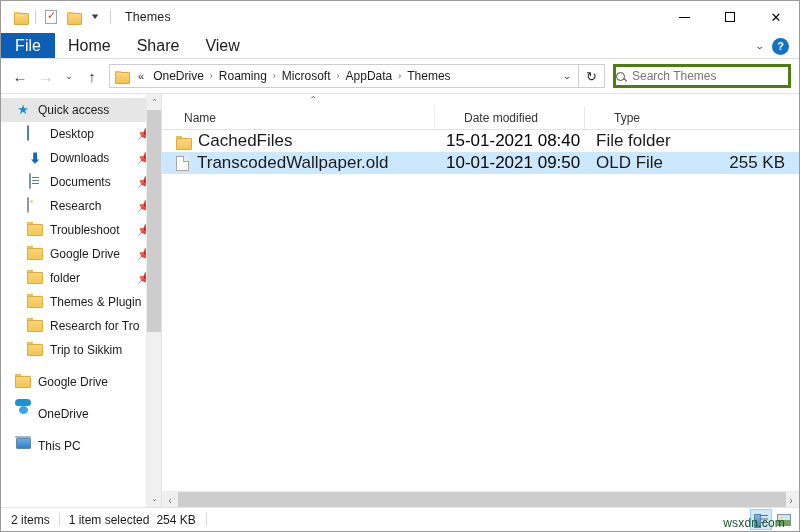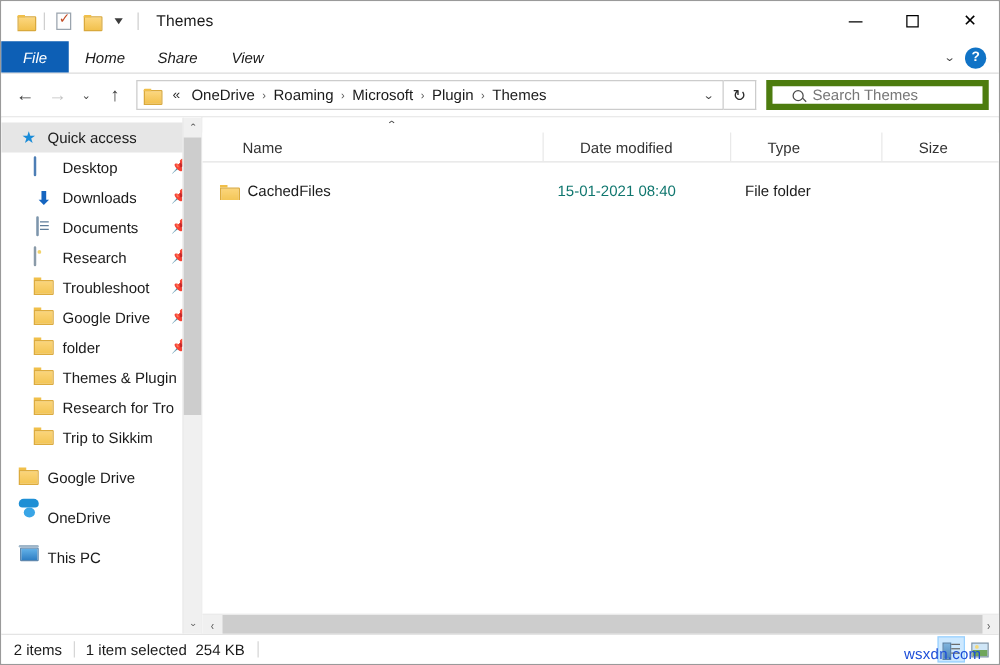--- a/index.html
+++ b/index.html
@@ -78,23 +78,22 @@
   
   #ribbon {
     height: 26px; min-height: 26px;
     display: flex; align-items: stretch;
     border-bottom: 1px solid #dcdcdc;
     background: #ffffff;
     position: relative;
   }
   .tab {
     display: flex; align-items: center; justify-content: center;
-    padding: 0 13px; font-size: 12px; color: #1b1b1b;
+    padding: 0 13px; font-size: 16px; color: #1b1b1b;
     min-width: 54px;
-    font-style: italic;
   }
   .tab.file { background: #0d5fb5; color: #ffffff; min-width: 54px; }
   #ribbon-right {
     position: absolute; right: 6px; top: 0; height: 26px;
     display: flex; align-items: center; gap: 8px;
   }
   .ribbon-caret { font-size: 9px; color: #3c3c3c; transform: scaleX(1.3); }
   .help-btn {
     width: 17px; height: 17px; border-radius: 50%;
     background: #1073c6; color: #fff; font-size: 11px; font-weight: bold;
@@ -133,22 +132,22 @@
     width: 18px; height: 22px; display: flex; align-items: center; justify-content: center;
     font-size: 9px; color: #3c3c3c; transform: scaleX(1.25);
   }
   #refresh {
     width: 26px; height: 24px; border: 1px solid #cccccc; border-left: none;
     display: flex; align-items: center; justify-content: center;
     font-size: 13px; color: #2b2b2b; background: #fff;
   }
   #searchbox {
     width: 178px; height: 24px; margin-left: 8px;
-    border: 5px solid #4d7c0f; background: #fff;
-    display: flex; align-items: center; gap: 7px; padding: 0 16px;
+    border: 3px solid #4d7c0f; background: #fff;
+    display: flex; align-items: center; gap: 7px; padding: 0 0;
   }
   .mag {
     width: 9px; height: 9px; border: 1.3px solid #4a4a4a; border-radius: 50%;
     position: relative; flex: none;
   }
   .mag::after {
     content: ""; position: absolute; width: 4px; height: 1.3px;
     background: #4a4a4a; right: -4px; bottom: 0px;
     transform: rotate(45deg); transform-origin: left center;
   }
@@ -274,35 +273,35 @@
   }
   #colheader {
     height: 24px; min-height: 24px; display: flex;
     border-bottom: 1px solid #e4e4e4; background: #ffffff;
     font-size: 12px; color: #333333;
   }
   .col {
     display: flex; align-items: center; padding-left: 29px;
     border-left: 1px solid #e9e9e9; overflow: hidden; white-space: nowrap;
   }
-  .col:first-child { border-left: none; padding-left: 32px; text-align: right; }
+  .col:first-child { border-left: none; padding-left: 22px; text-align: right; }
   .col.c-name { width: 272px; flex: none; }
   .col.c-date { width: 150px; flex: none; }
   .col.c-type { width: 121px; flex: none; }
   .col.c-size { flex: 1; }
 
   #rows { flex: 1; overflow: hidden; }
   .row {
-    height: 22px; display: flex; align-items: flex-start;
-    font-size: 12px; color: #1a1a1a; margin-top: 16px;
+    height: 22px; display: flex; align-items: center;
+    font-size: 17px; color: #1a1a1a;
   }
   .row.selected { background: #cce8ff; }
   .cell { display: flex; align-items: center; overflow: hidden; white-space: nowrap; }
   .cell.c-name { width: 272px; flex: none; padding-left: 14px; gap: 8px; }
-  .cell.c-date { width: 150px; flex: none; padding-left: 12px; color: #0f766e; }
+  .cell.c-date { width: 150px; flex: none; padding-left: 12px; color: #000000; }
   .cell.c-type { width: 121px; flex: none; padding-left: 12px; }
   .cell.c-size { flex: 1; justify-content: flex-end; padding-right: 14px; }
   .file-ico {
     width: 13px; height: 15px; flex: none; position: relative;
     background: #ffffff; border: 1px solid #a6a6a6;
   }
   .file-ico::after {
     content: ""; position: absolute; right: -1px; top: -1px;
     width: 5px; height: 5px; background: #e9e9e9;
     border-left: 1px solid #a6a6a6; border-bottom: 1px solid #a6a6a6;
@@ -358,21 +357,21 @@
     width: 14px; height: 12px;
     background: linear-gradient(180deg,#cfe6f7 50%, #6fa55c 50%);
     border: 1px solid #7d94a8; position: relative;
   }
   .vi-icons::after {
     content: ""; position: absolute; left: 2px; top: 1.5px;
     width: 3px; height: 3px; border-radius: 50%; background: #f5d979;
   }
   #watermark {
     position: absolute; right: 14px; bottom: 1px;
-    font-size: 12px; color: #1d4ed8; letter-spacing: .2px;
+    font-size: 12px; color: #14532d; letter-spacing: .2px;
     pointer-events: none;
   }
 </style>
 </head>
 <body>
 
 <div id="window">
 
   <div id="titlebar">
     <div id="qat">
@@ -425,21 +424,21 @@
     <div id="addressbar">
       <span class="folder-ico" style="margin-right:4px;"></span>
       <div id="crumbs">
         <span class="crumb-dbl">«</span>
         <span class="crumb">OneDrive</span>
         <span class="crumb-sep">›</span>
         <span class="crumb">Roaming</span>
         <span class="crumb-sep">›</span>
         <span class="crumb">Microsoft</span>
         <span class="crumb-sep">›</span>
-        <span class="crumb">Plugin</span>
+        <span class="crumb">AppData</span>
         <span class="crumb-sep">›</span>
         <span class="crumb">Themes</span>
       </div>
       <div class="addr-caret">⌄</div>
     </div>
 
     <div id="refresh">↻</div>
 
     <div id="searchbox">
       <span class="mag"></span>
@@ -544,35 +543,43 @@
     <div id="listpane">
 
       <div id="sortbar">
         <span id="sortchev">⌃</span>
       </div>
 
       <div id="colheader">
         <div class="col c-name">Name</div>
         <div class="col c-date">Date modified</div>
         <div class="col c-type">Type</div>
-        <div class="col c-size">Size</div>
       </div>
 
       <div id="rows">
 
         <div class="row">
           <div class="cell c-name">
             <span class="ico-folder"></span>
             <span>CachedFiles</span>
           </div>
           <div class="cell c-date">15-01-2021 08:40</div>
           <div class="cell c-type">File folder</div>
           <div class="cell c-size"></div>
         </div>
 
+        <div class="row selected">
+          <div class="cell c-name">
+            <span class="file-ico"></span>
+            <span>TranscodedWallpaper.old</span>
+          </div>
+          <div class="cell c-date">10-01-2021 09:50</div>
+          <div class="cell c-type">OLD File</div>
+          <div class="cell c-size">255 KB</div>
+        </div>
 
       </div>
 
       <div id="hbar">
         <div class="hb-arrow">‹</div>
         <div id="hb-thumb"></div>
         <div class="hb-arrow" style="position:absolute;right:0;">›</div>
       </div>
 
     </div>

